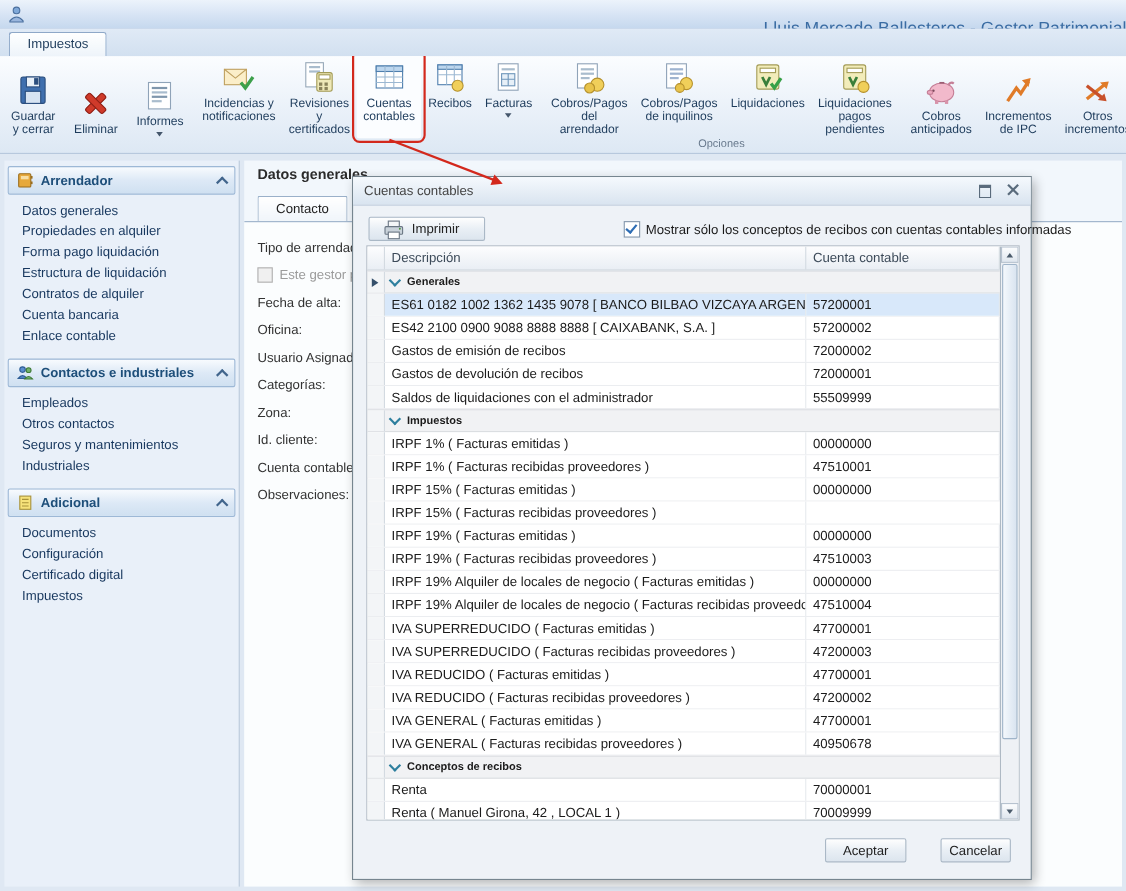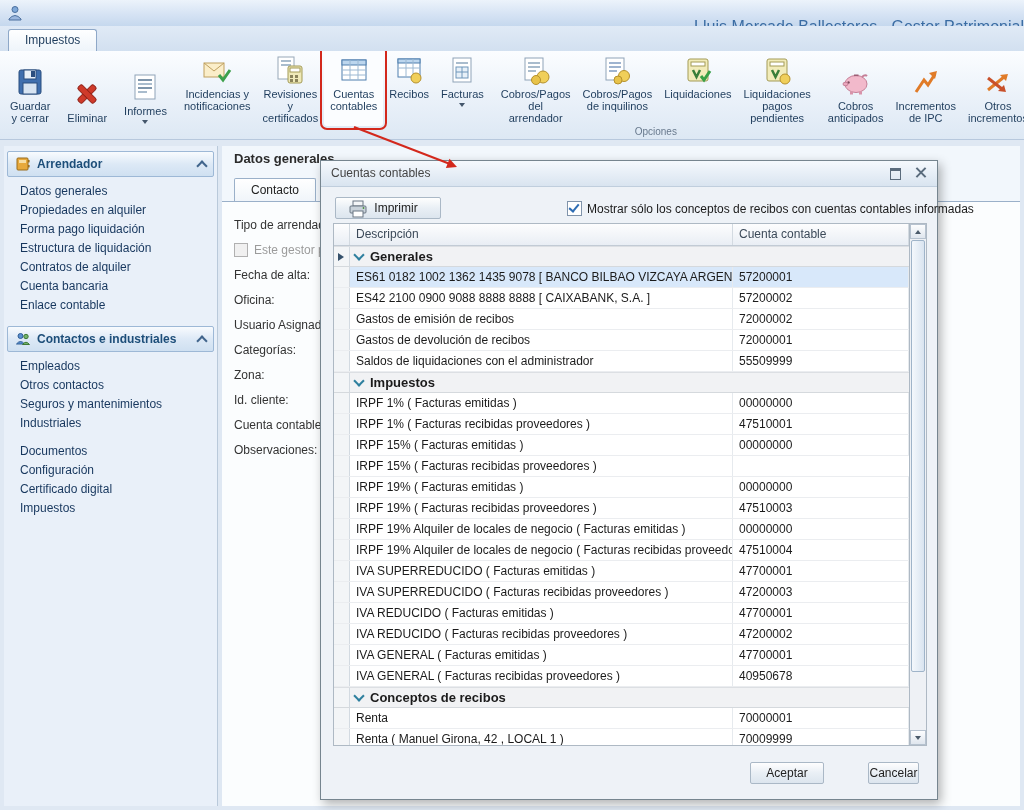--- a/index.html
+++ b/index.html
@@ -87,38 +87,38 @@
   .rows{flex:1;overflow:hidden;}
   .trow{display:grid;grid-template-columns:16px 1fr 176px;height:21px;box-sizing:border-box;
     border-bottom:1px solid #ebedf0;background:#fff;}
   .gutter{border-right:1px solid #d3dae1;background:#f3f5f7;position:relative;}
   .row-indicator{position:absolute;left:4px;top:6px;width:0;height:0;
     border-left:6px solid #35506b;border-top:4px solid transparent;border-bottom:4px solid transparent;}
   .cell{font-size:12px;color:#1b1b1b;padding:3px 6px 0;white-space:nowrap;overflow:hidden;
     border-right:1px solid #e6eaee;box-sizing:border-box;}
   .trow.selected .cell{background:#d8e8fa;}
   .trow.group-row{background:#f1f2f4;border-top:1px solid #dcdfe3;border-bottom:1px solid #d5d9dd;}
-  .group-cell{grid-column:2/4;display:flex;align-items:center;gap:7px;font-weight:bold;font-size:13px;
+  .group-cell{grid-column:2/4;display:flex;align-items:center;gap:7px;font-weight:bold;font-size:10px;
     color:#1b1b1b;padding-left:5px;}
   .chev-dn{width:6px;height:6px;border-right:2px solid #2e7f9e;border-bottom:2px solid #2e7f9e;
     transform:rotate(45deg);margin-top:-3px;flex:none;}
   
   .vscroll{width:16px;flex:none;border-left:1px solid #aeb9c4;background:#eef1f5;position:relative;}
   .sb-btn{position:absolute;left:0;right:0;height:15px;background:linear-gradient(#fcfdfe,#dfe6ee);
     border:1px solid #b6c2cf;box-sizing:border-box;}
   .sb-up{top:0;} .sb-down{bottom:0;}
   .tri-up{position:absolute;left:4px;top:5px;width:0;height:0;border-left:3px solid transparent;
     border-right:3px solid transparent;border-bottom:4px solid #4a5a6a;}
   .tri-down{position:absolute;left:4px;top:5px;width:0;height:0;border-left:3px solid transparent;
     border-right:3px solid transparent;border-top:4px solid #4a5a6a;}
   .sb-thumb{position:absolute;left:1px;right:1px;top:16px;height:430px;
     background:linear-gradient(90deg,#f4f8fc,#d9e4f0);border:1px solid #9fb4c9;border-radius:2px;}
   
   .accept-btn{position:absolute;right:113px;bottom:15px;width:74px;}
-  .cancel-btn{position:absolute;right:18px;bottom:15px;width:51px;}
+  .cancel-btn{position:absolute;right:18px;bottom:15px;width:64px;}
   
   .annot-overlay{position:absolute;left:0;top:0;z-index:60;pointer-events:none;}
 </style>
 </head>
 <body>
 
 <div class="titlebar">
   <span class="app-icon">
     <svg width="18" height="18" viewBox="0 0 18 18">
         <circle cx="9" cy="5.5" r="3" fill="#7fa8d8" stroke="#4a6f9e"></circle>
@@ -352,20 +352,30 @@
           <path d="M7.5 13.5 q3.5 -4.5 7 0 z" fill="#74b36a" stroke="#3e7a36"></path>
         </svg></span>
       <span>Contactos e industriales</span>
       <span class="chev-up"></span>
     </div>
     <div class="group-items">
       <div class="sitem">Empleados</div>
       <div class="sitem">Otros contactos</div>
       <div class="sitem">Seguros y mantenimientos</div>
       <div class="sitem">Industriales</div>
+    </div>
+    <div class="group-header">
+      <span class="gicon"><svg width="16" height="16" viewBox="0 0 16 16">
+          <rect x="3" y="2" width="10" height="12" fill="#f6e27a" stroke="#a8923a"></rect>
+          <line x1="5" y1="5" x2="11" y2="5" stroke="#a8923a"></line>
+          <line x1="5" y1="8" x2="11" y2="8" stroke="#a8923a"></line>
+          <line x1="5" y1="11" x2="11" y2="11" stroke="#a8923a"></line>
+        </svg></span>
+      <span>Adicional</span>
+      <span class="chev-up"></span>
     </div>
     <div class="group-items">
       <div class="sitem">Documentos</div>
       <div class="sitem">Configuración</div>
       <div class="sitem">Certificado digital</div>
       <div class="sitem">Impuestos</div>
     </div>
   </div>
 
 <div class="main">

